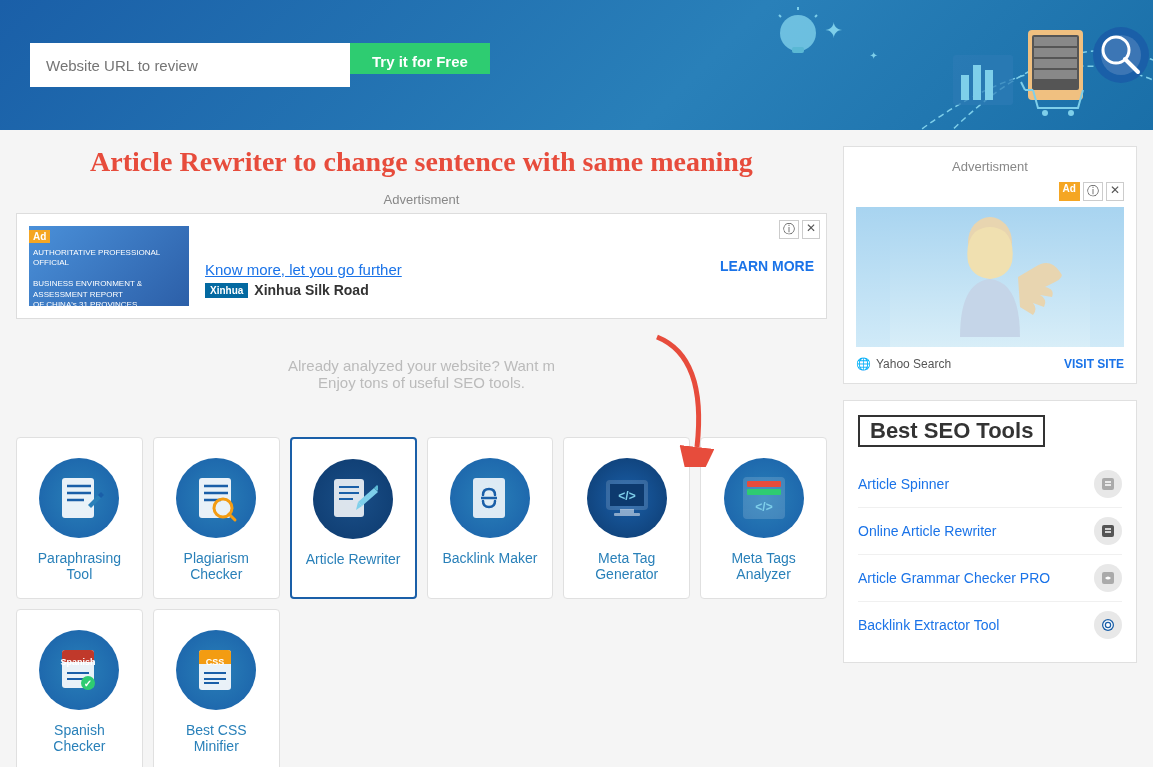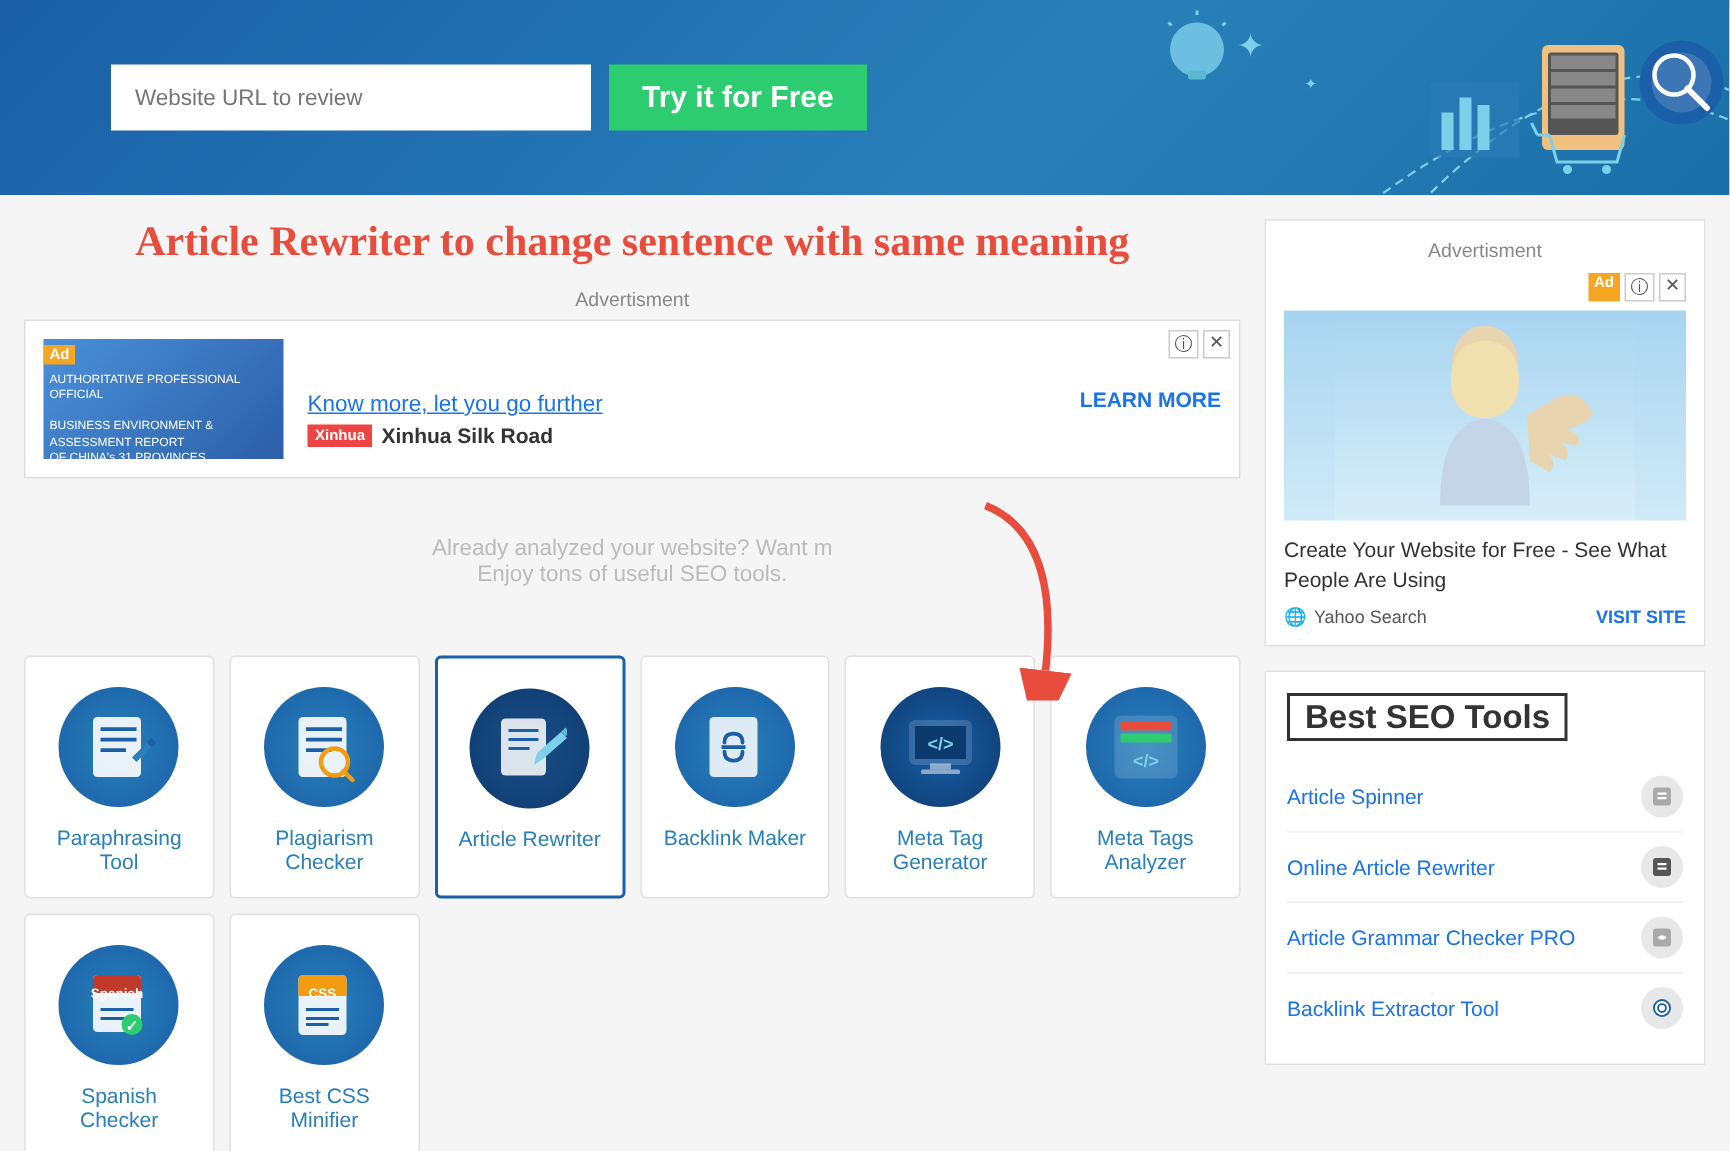--- a/index.html
+++ b/index.html
@@ -10,43 +10,42 @@
       background: linear-gradient(135deg, #1a5fa8 0%, #2980b9 60%, #1a6fa8 100%);
       padding: 20px 30px;
       display: flex;
       align-items: center;
       min-height: 130px;
       position: relative;
       overflow: hidden;
     }
     .header-left {
       display: flex;
-      gap: 12px;
+      gap: 0;
       z-index: 2;
-      margin-left: 44px;
     }
     .url-input {
       width: 320px;
       padding: 10px 16px;
       font-size: 15px;
       border: none;
       outline: none;
       color: #aaa;
       background: #fff;
       height: 44px;
     }
     .try-btn {
       background: #2ecc71;
       color: white;
       border: none;
       padding: 10px 22px;
-      font-size: 20px;
+      font-size: 15px;
       font-weight: bold;
       cursor: pointer;
-      height: 44px;
+      height: 31px;
       white-space: nowrap;
     }
     .header-decor {
       position: absolute;
       right: 0; top: 0; bottom: 0;
       width: 420px;
       display: flex;
       align-items: center;
       justify-content: flex-end;
     }
@@ -116,21 +115,21 @@
     .ad-img-text {
       color: #fff;
       font-size: 8px;
       padding: 4px;
       line-height: 1.3;
     }
     .ad-content { flex: 1; }
     .ad-link { color: #1a73e8; font-size: 15px; text-decoration: underline; cursor: pointer; margin-top: 27px; }
     .ad-brand { display: flex; align-items: center; gap: 6px; margin-top: 4px; }
     .ad-brand-logo {
-      background: #ef4444; color: white; font-size: 10px;
+      background: #0369a1; color: white; font-size: 10px;
       padding: 2px 5px; font-weight: bold;
     }
     .ad-brand-name { font-size: 14px; font-weight: bold; color: #333; }
     .ad-learn { color: #1a73e8; font-size: 14px; font-weight: bold; cursor: pointer; margin-left: auto; align-self: center; }
     .ad-controls {
       position: absolute;
       top: 6px; right: 6px;
       display: flex; gap: 3px;
     }
     .ad-ctrl { font-size: 12px; color: #555; cursor: pointer; border: 1px solid #ccc; padding: 0 3px; }
@@ -497,21 +496,20 @@
           </defs>
           <rect width="200" height="140" fill="url(#bg)"></rect>
 
           <ellipse cx="100" cy="35" rx="22" ry="25" fill="#e8d5b0"></ellipse>
           <path d="M 78 55 Q 75 35 85 25 Q 100 15 115 25 Q 125 35 122 55 Q 118 70 100 72 Q 82 70 78 55Z" fill="#f0e0b0"></path>
           <path d="M 70 130 Q 70 75 100 72 Q 130 75 130 130 Z" fill="#c5d5e8"></path>
 
           <path d="M 145 60 Q 160 50 170 65 Q 175 70 165 75 L 155 80 Q 165 82 162 90 L 150 88 Q 158 92 154 100 L 143 96 Q 148 102 143 108 L 130 100 L 128 70 Z" fill="#e8d5b0"></path>
         </svg>
       </div>
-      <div class="sidebar-ad-text">Create Your Website for Free - See What People Are Using</div>
       <div class="sidebar-ad-footer">
         <div class="sidebar-ad-source">
           <span class="globe-icon">🌐</span>
           <span>Yahoo Search</span>
         </div>
         <div class="sidebar-ad-btn">VISIT SITE</div>
       </div>
     </div>
 
     <div class="seo-tools-box">

